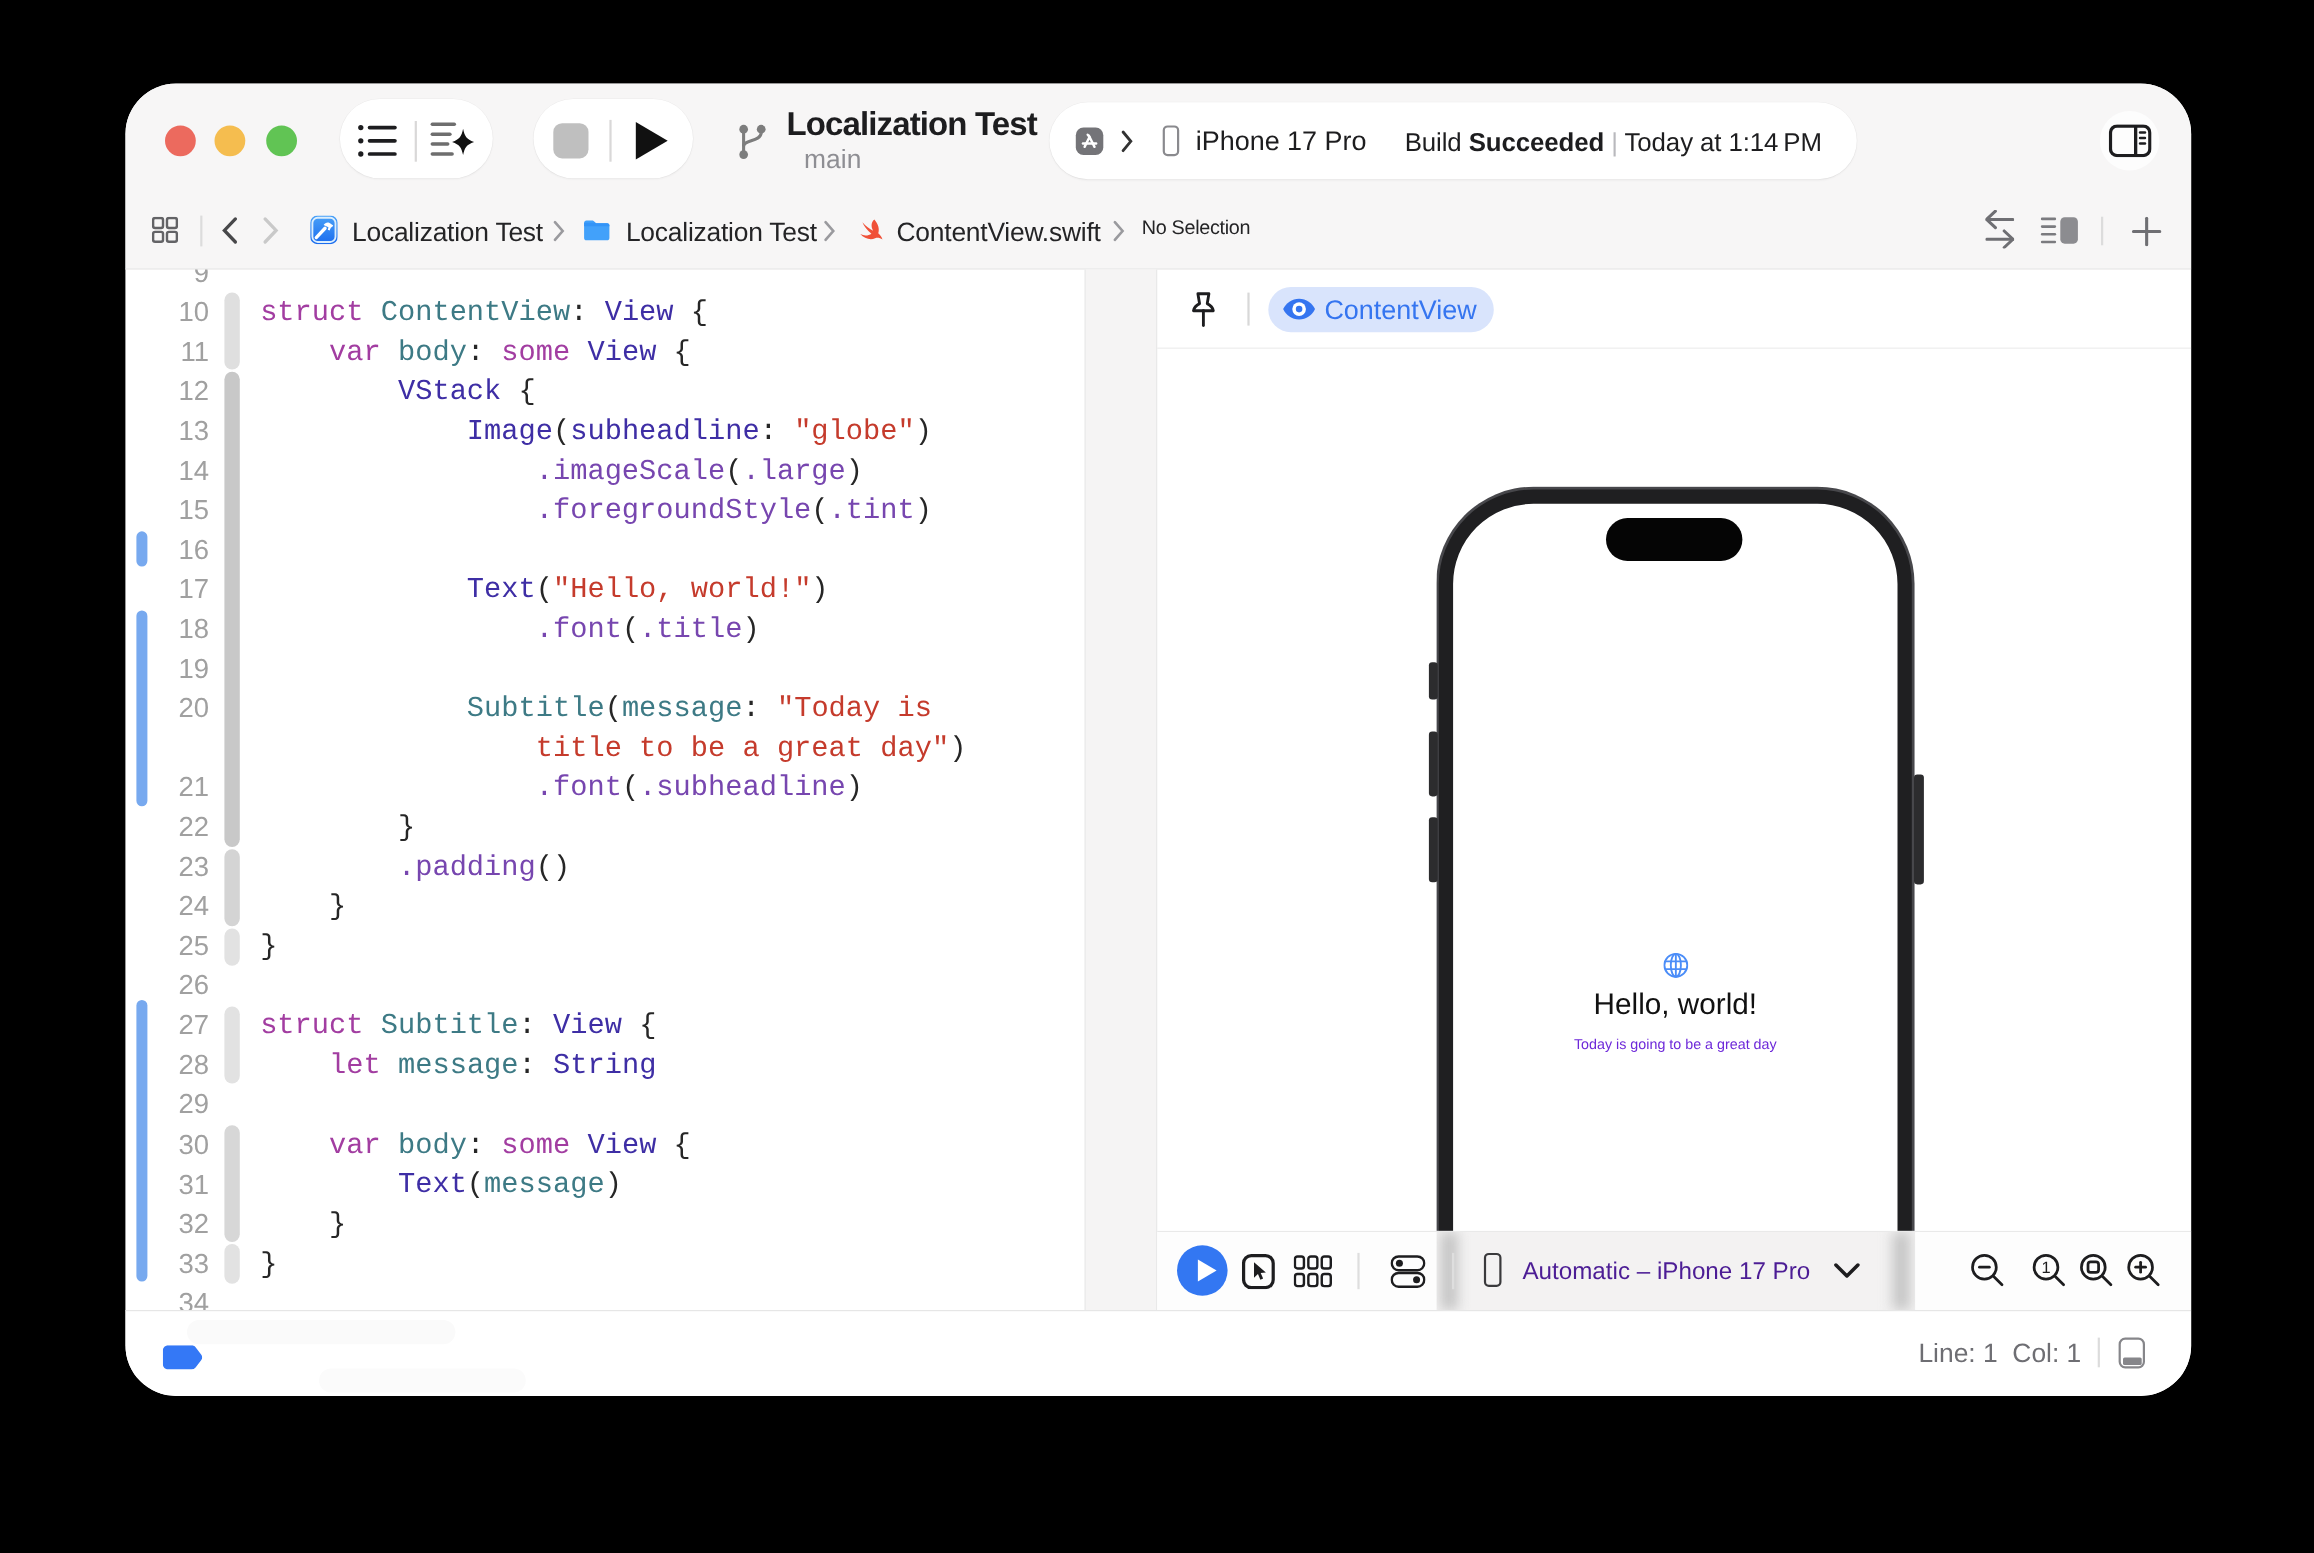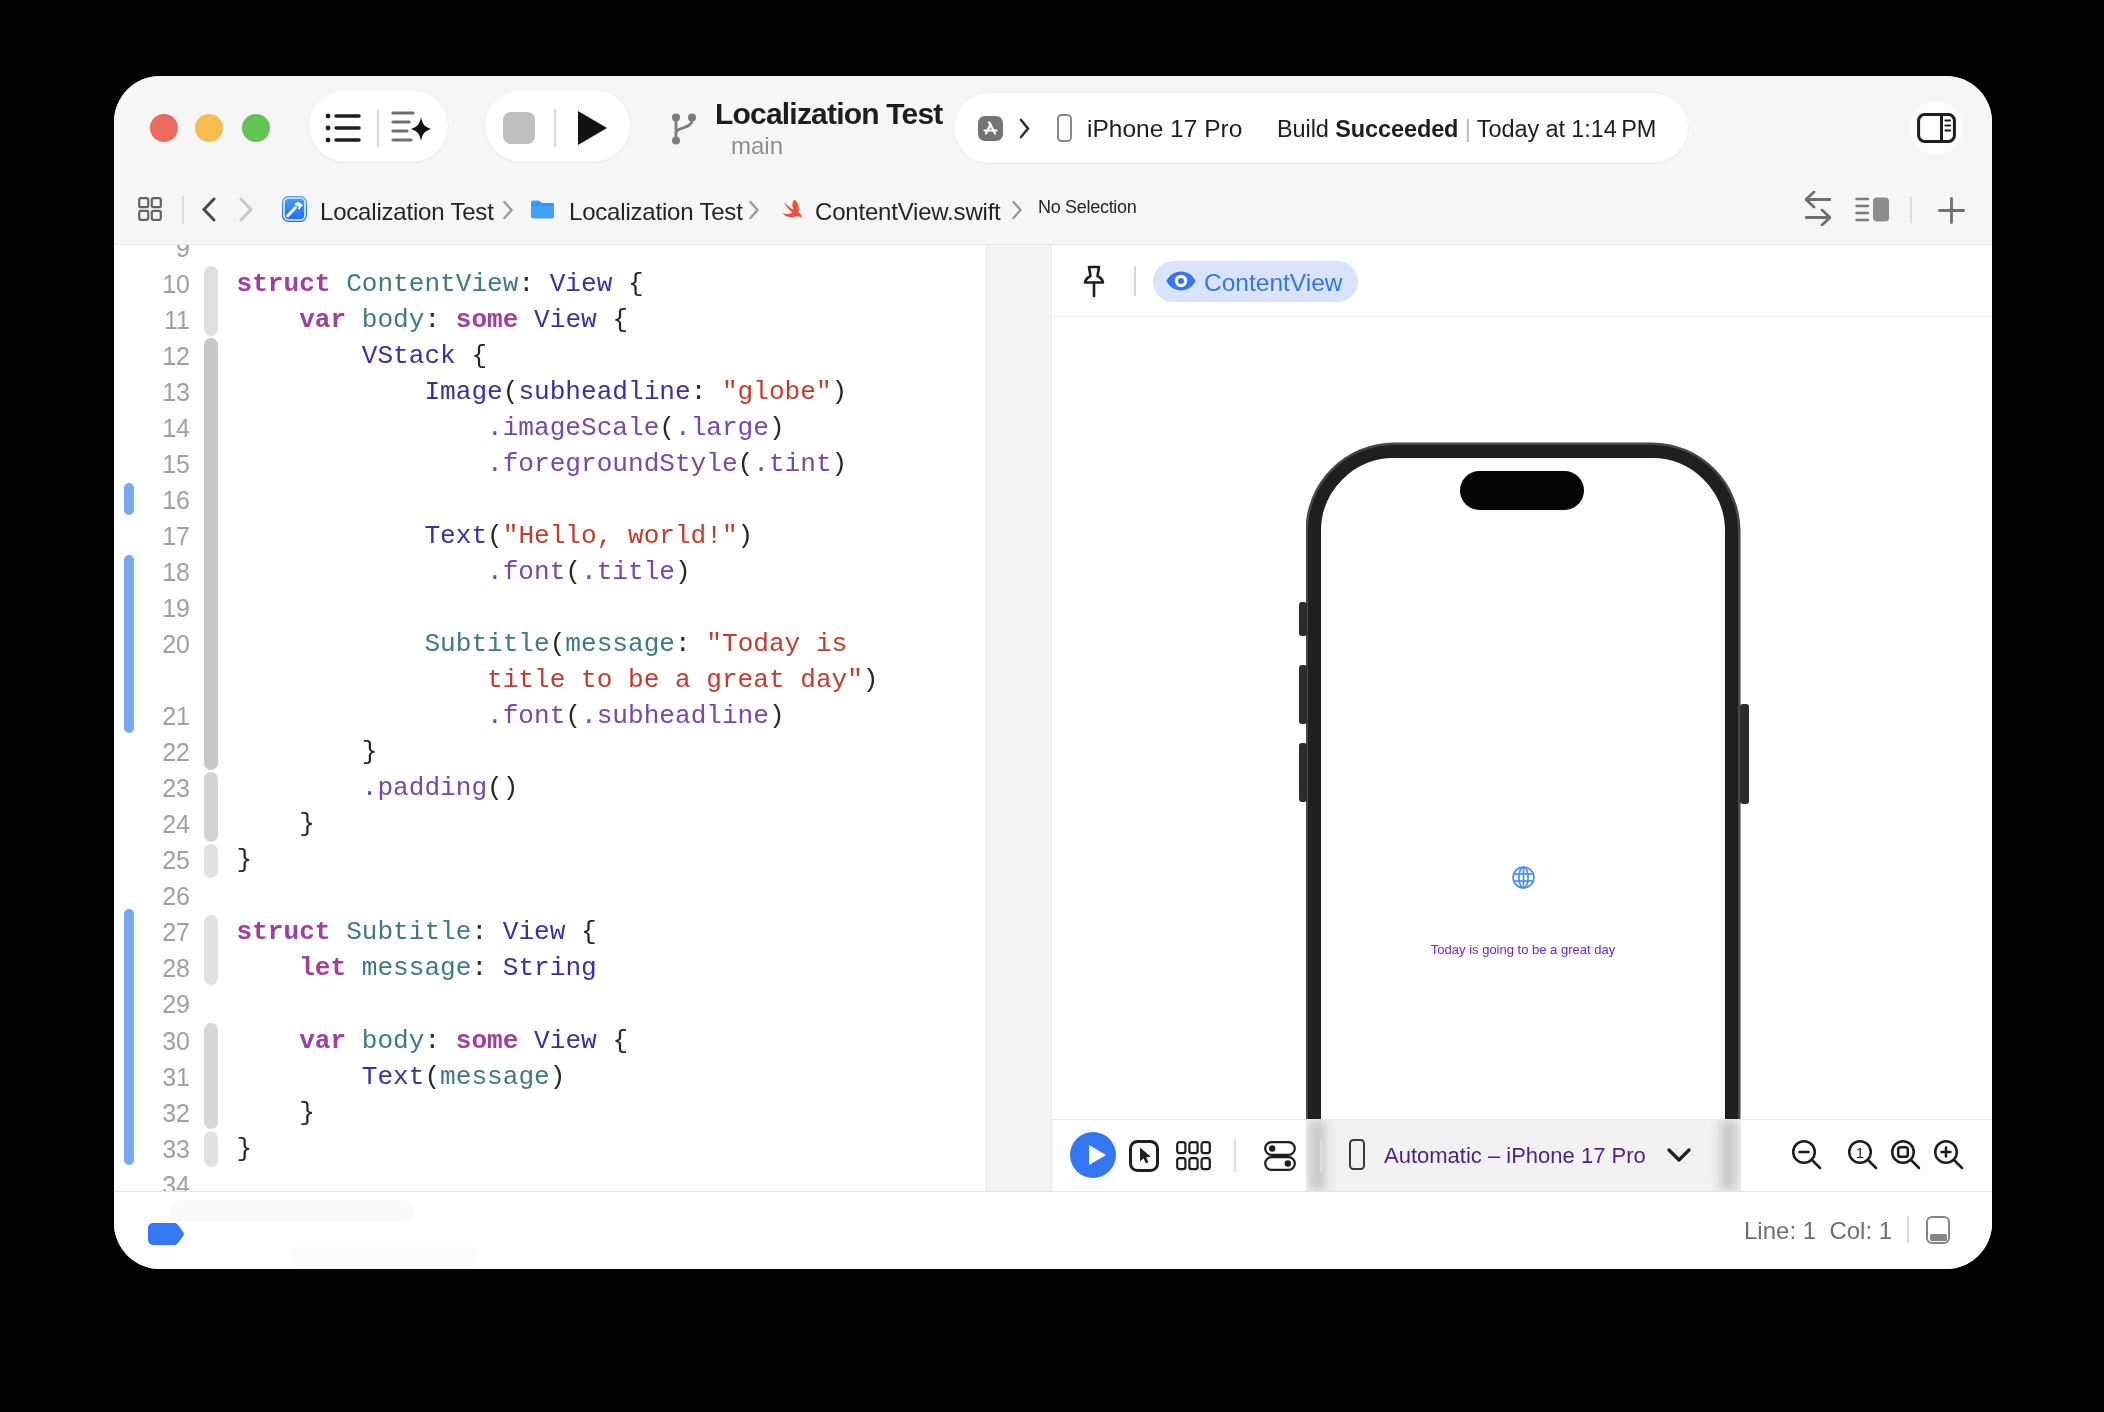--- a/index.html
+++ b/index.html
@@ -3,21 +3,21 @@
 *{margin:0;padding:0;box-sizing:border-box}
 html,body{width:2104px;height:1412px;background:#000;overflow:hidden}
 body{position:relative;font-family:"Liberation Sans",sans-serif}
 .abs{position:absolute}
 #win{position:absolute;left:114px;top:76px;width:1878px;height:1193px;background:#fff;border-radius:46px;overflow:hidden}
 #chrome{position:absolute;left:0;top:0;width:1878px;height:168.5px;background:#f7f6f6;border-bottom:1.5px solid #e7e6e6}
 .pill{position:absolute;background:#fff;border-radius:36px;box-shadow:0 0 0 0.5px rgba(0,0,0,0.04),0 1px 2px rgba(0,0,0,0.05)}
 .tl{position:absolute;width:28px;height:28px;border-radius:50%;top:38px}
 .vdiv{position:absolute;width:1.5px;background:#d9d8d8}
 code,pre{font-family:"Liberation Mono",monospace}
-.k{color:#A23DA1;font-weight:bold}.t{color:#3D7A85}.i{color:#3E2EA5}.p{color:#7746AF}.s{color:#C53B2C}
+.k{color:#A23DA1;font-weight:normal}.t{color:#3D7A85}.i{color:#3E2EA5}.p{color:#7746AF}.s{color:#C53B2C}
 #editor{position:absolute;left:0;top:168.5px;width:872px;height:946px;overflow:hidden}
 #code{position:absolute;left:122.5px;top:21.05px;font-size:26.1px;line-height:36.05px;color:#262626;white-space:pre}
 #gut{position:absolute;left:0;top:-15px;width:76px;font-size:25px;line-height:36.05px;color:#a0a0a0;text-align:right;white-space:pre;font-family:"Liberation Sans",sans-serif}
 .gbar{position:absolute;left:90px;width:14px;border-radius:7px}
 .bbar{position:absolute;left:10px;width:10px;border-radius:5px;background:#77a9ef}
 </style></head><body>
 <div id="win">
   <div id="chrome"></div>
   
   <div class="tl" style="left:36px;background:#ec6a5e"></div>
@@ -259,20 +259,21 @@
   <div class="abs" style="left:1626px;top:627.8px;width:8.5px;height:100.3px;background:#2c2c2e;border-radius:3px"></div>
   <svg class="abs" style="left:1397.5px;top:790.3px" width="23" height="23" viewBox="0 0 23 23">
     <g stroke="#4b8df8" stroke-width="1.7" fill="none">
     <circle cx="11.5" cy="11.5" r="10.4"></circle>
     <ellipse cx="11.5" cy="11.5" rx="4.6" ry="10.4"></ellipse>
     <line x1="11.5" y1="1.1" x2="11.5" y2="21.9"></line>
     <line x1="1.6" y1="8" x2="21.4" y2="8"></line>
         <line x1="1.6" y1="15" x2="21.4" y2="15"></line>
       </g>
   </svg>
+  <div class="abs" style="left:1209px;top:822px;width:400px;text-align:center;font-size:27px;color:#111">Hello, world!</div>
   <div class="abs" style="left:1209px;top:866px;width:400px;text-align:center;font-size:13px;color:#6d28d9">Today is going to be a great day</div>
   
   <div class="abs" style="left:938px;top:1042.5px;width:940px;height:72px;background:#fdfdfd;border-top:1.5px solid #e9e9e9"></div>
   <div class="abs" style="left:1191.5px;top:1044px;width:435px;height:70.5px;background:#f3f2f2;overflow:hidden">
     <div class="abs" style="left:4px;top:0;width:15px;height:71px;background:#c2c2c2;filter:blur(6px)"></div>
     <div class="abs" style="left:415px;top:0;width:15px;height:71px;background:#c2c2c2;filter:blur(6px)"></div>
   </div>
   <div class="abs" style="left:956px;top:1055.5px;width:46px;height:46px;border-radius:50%;background:#3377f2"></div>
   <div class="abs" style="left:975px;top:1068.5px;width:0;height:0;border-left:17px solid #fff;border-top:10px solid transparent;border-bottom:10px solid transparent"></div>
   <svg class="abs" style="left:1015px;top:1063.6px" width="30" height="32" viewBox="0 0 30 32">

